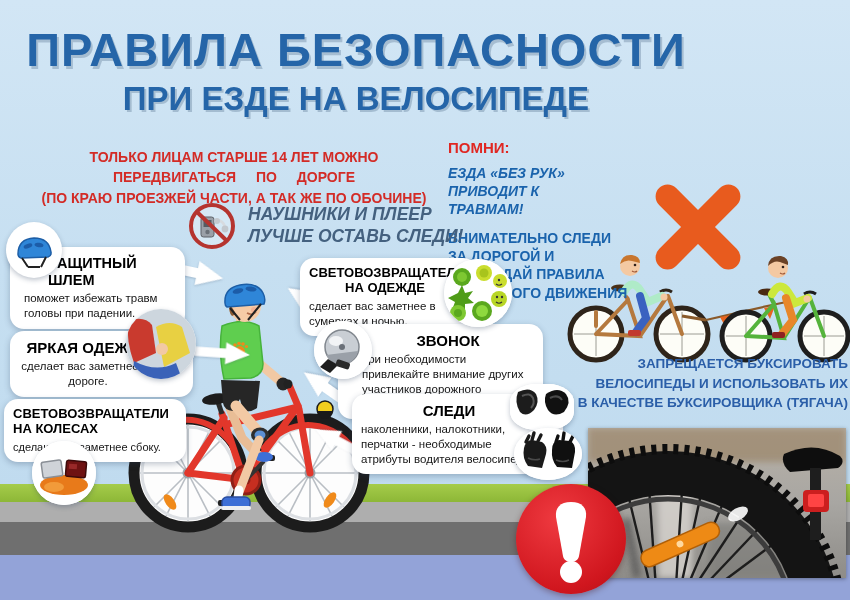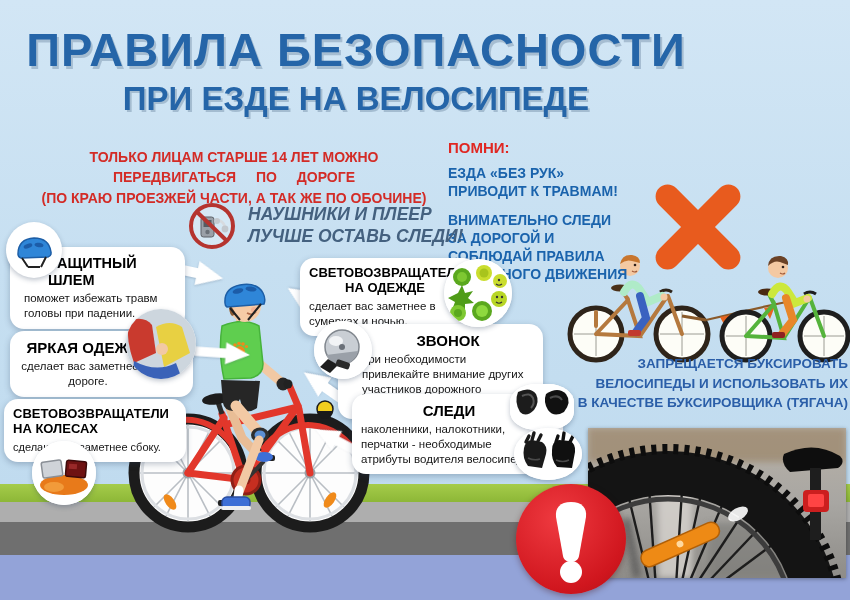--- a/index.html
+++ b/index.html
@@ -16,21 +16,21 @@
   
   .title{position:absolute;top:22px;left:0;width:712px;text-align:center;z-index:5;color:#2565a8;font-weight:bold;}
   .title .l1{font-size:47px;letter-spacing:1px;text-shadow:2px 3px 0 rgba(18,52,86,.22);}
   .title .l2{font-size:33px;margin-top:3px;text-shadow:2px 2px 0 rgba(18,52,86,.22);}
   
   .age-rule{position:absolute;left:28px;top:147px;width:412px;text-align:center;color:#d32b26;font-weight:bold;font-size:14px;line-height:1.45;z-index:5;}
   .age-rule .spread{word-spacing:16px;}
   
   .remember{position:absolute;left:448px;top:138px;width:205px;z-index:5;line-height:1.3;}
   .remember .lbl{color:#e02722;font-weight:bold;font-size:15px;}
-  .remember .w1{margin-top:6px;width:170px;color:#1a63ac;font-weight:bold;font-size:14px;}
+  .remember .w1{margin-top:6px;width:170px;color:#1a63ac;font-weight:bold;font-size:14px;font-style:italic;}
   .remember .w2{margin-top:11px;width:185px;color:#1a63ac;font-weight:bold;font-size:14px;}
   
   .hp{position:absolute;left:186px;top:200px;display:flex;align-items:center;z-index:5;}
   .hp .txt{margin-left:10px;font-style:italic;font-weight:bold;color:#44617f;font-size:17.5px;line-height:1.25;}
   
   .bubble{position:absolute;background:#fff;border-radius:14px;box-shadow:0 2px 6px rgba(40,60,90,.3);z-index:5;padding:8px 9px;}
   .bubble h3{margin:0 0 3px;font-size:13.5px;font-weight:bold;color:#000;line-height:1.15;}
   .bubble p{margin:0;font-size:11.5px;color:#151515;line-height:1.28;}
   .c1{left:10px;top:247px;width:152px;text-align:left;padding-left:14px;}
   .c1 h3{font-size:14.5px;padding-left:24px;}

